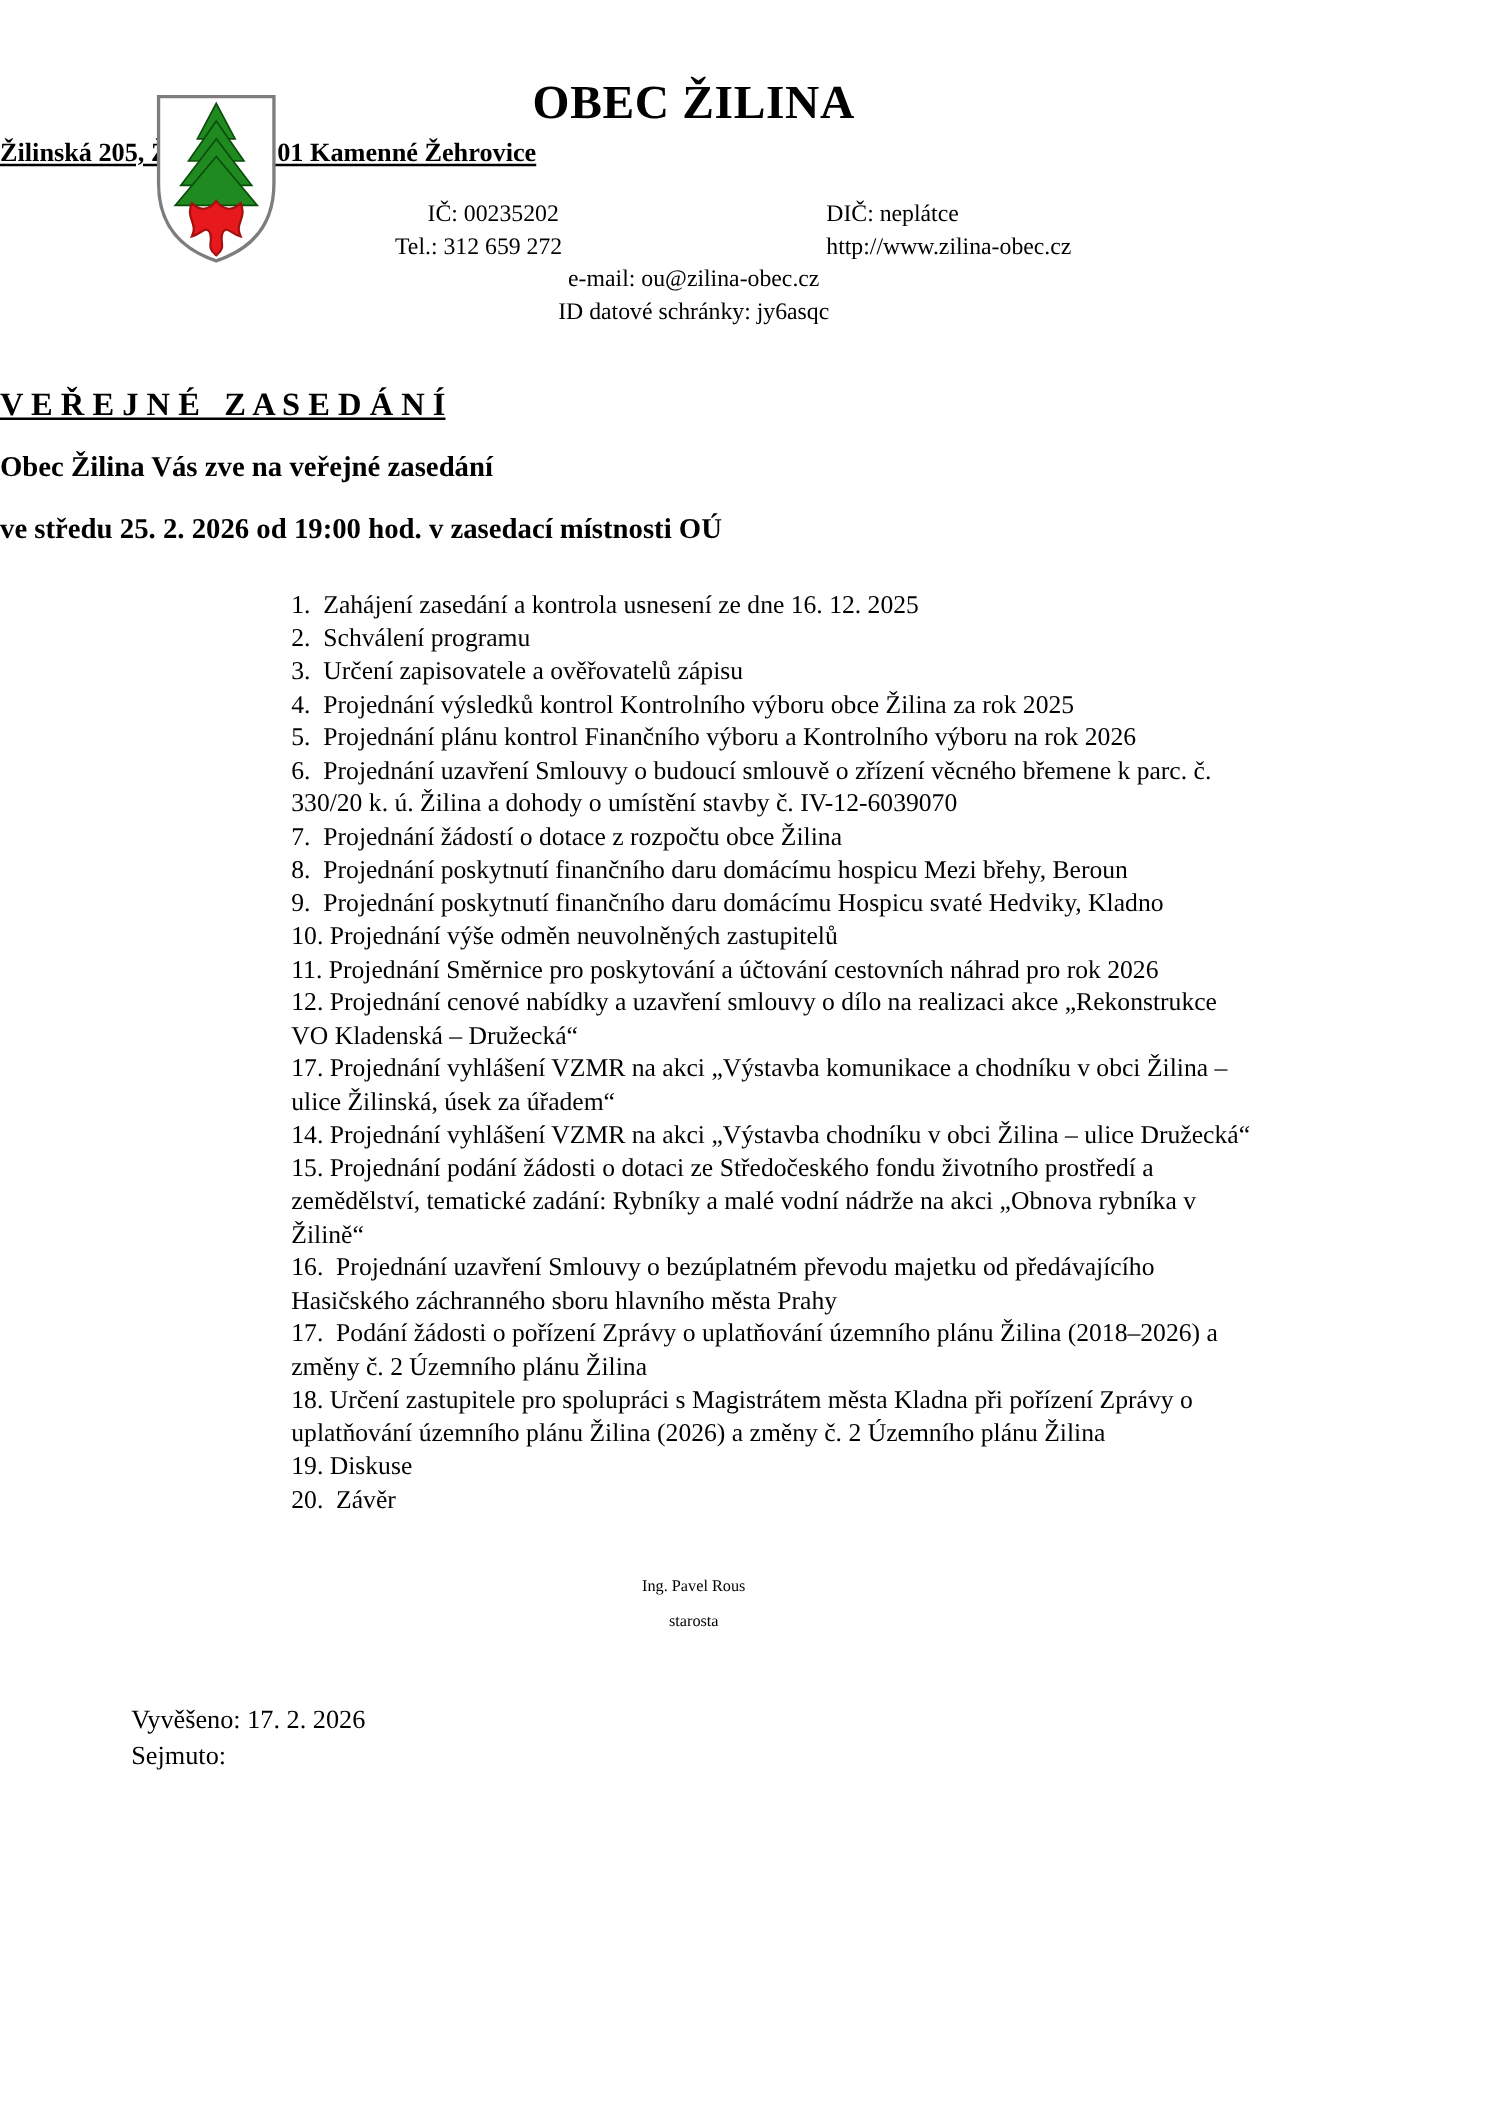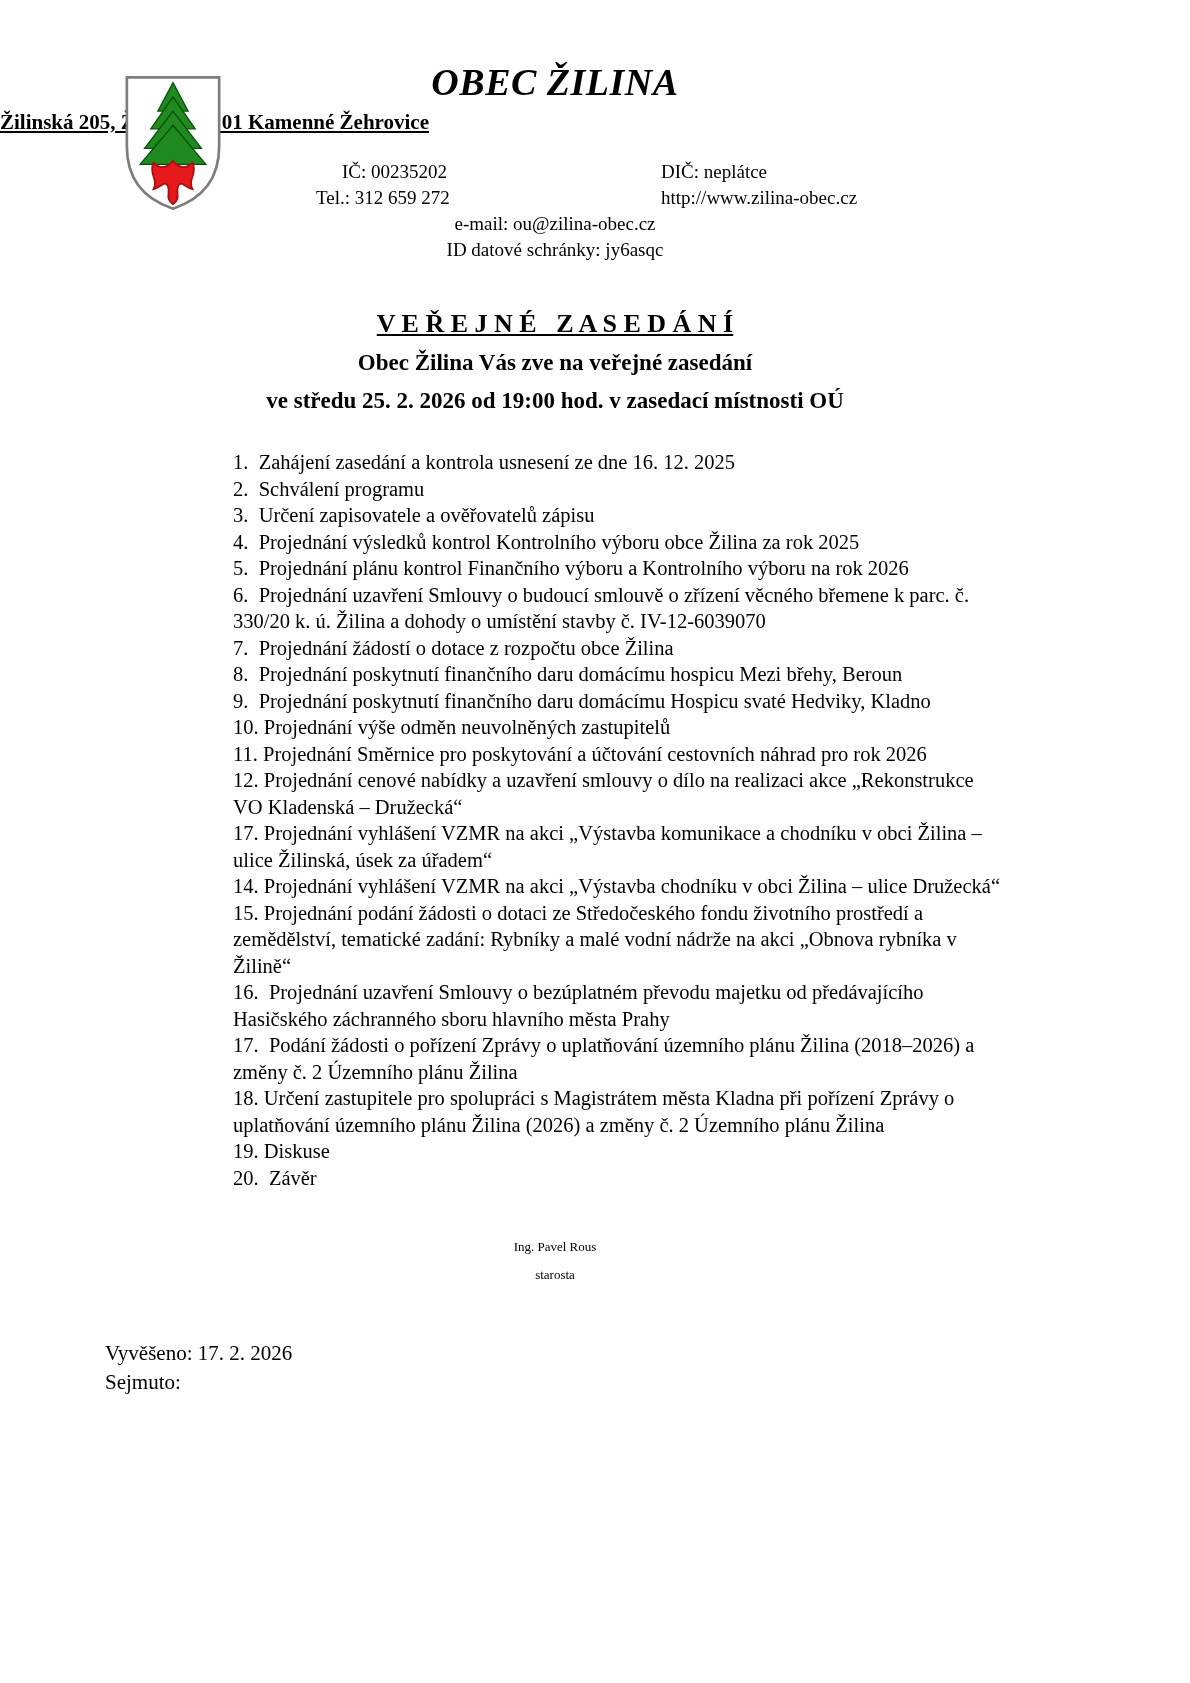--- a/index.html
+++ b/index.html
@@ -21,21 +21,20 @@
     width: 110px;
     height: 142px;
   }
 
   .org-title {
     text-align: center;
     font-size: 38px;
     font-weight: bold;
     padding-top: 60px;
     letter-spacing: 0.5px;
-    font-style: italic;
   }
   .org-address {
     font-size: 21px;
     font-weight: bold;
     text-decoration: underline;
     margin-top: 6px;
   }
 
   .contact {
     display: grid;
@@ -45,31 +44,31 @@
     font-size: 19px;
     line-height: 26px;
   }
   .contact .c-ic { padding-left: 26px; }
   .center-line {
     text-align: center;
     font-size: 19px;
     line-height: 26px;
   }
 
-  .notice { margin-top: 46px; text-align: center; }
+  .notice { margin-top: 46px; }
   .notice-heading {
     font-size: 26px;
     font-weight: bold;
     text-decoration: underline;
     white-space: pre;
   }
   .notice-line {
     font-size: 23px;
     font-weight: bold;
-    margin-top: 10px;
+    margin-top: 21px;
     line-height: 28px;
   }
 
   .agenda {
     margin-left: 233px;
     width: 772px;
     margin-top: 34px;
     font-size: 20.5px;
     line-height: 26.5px;
   }

